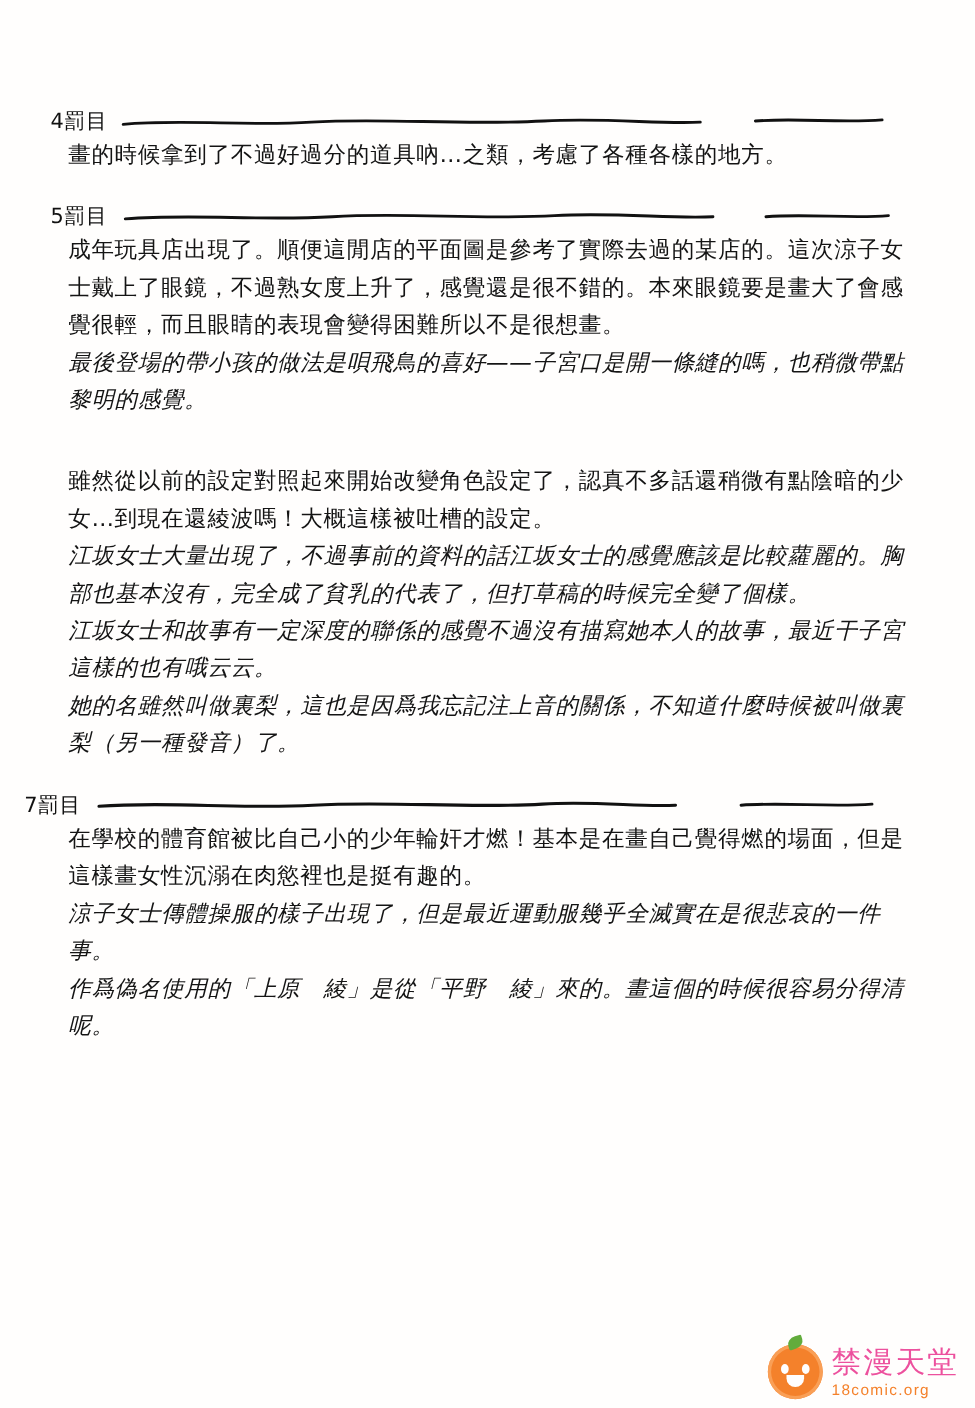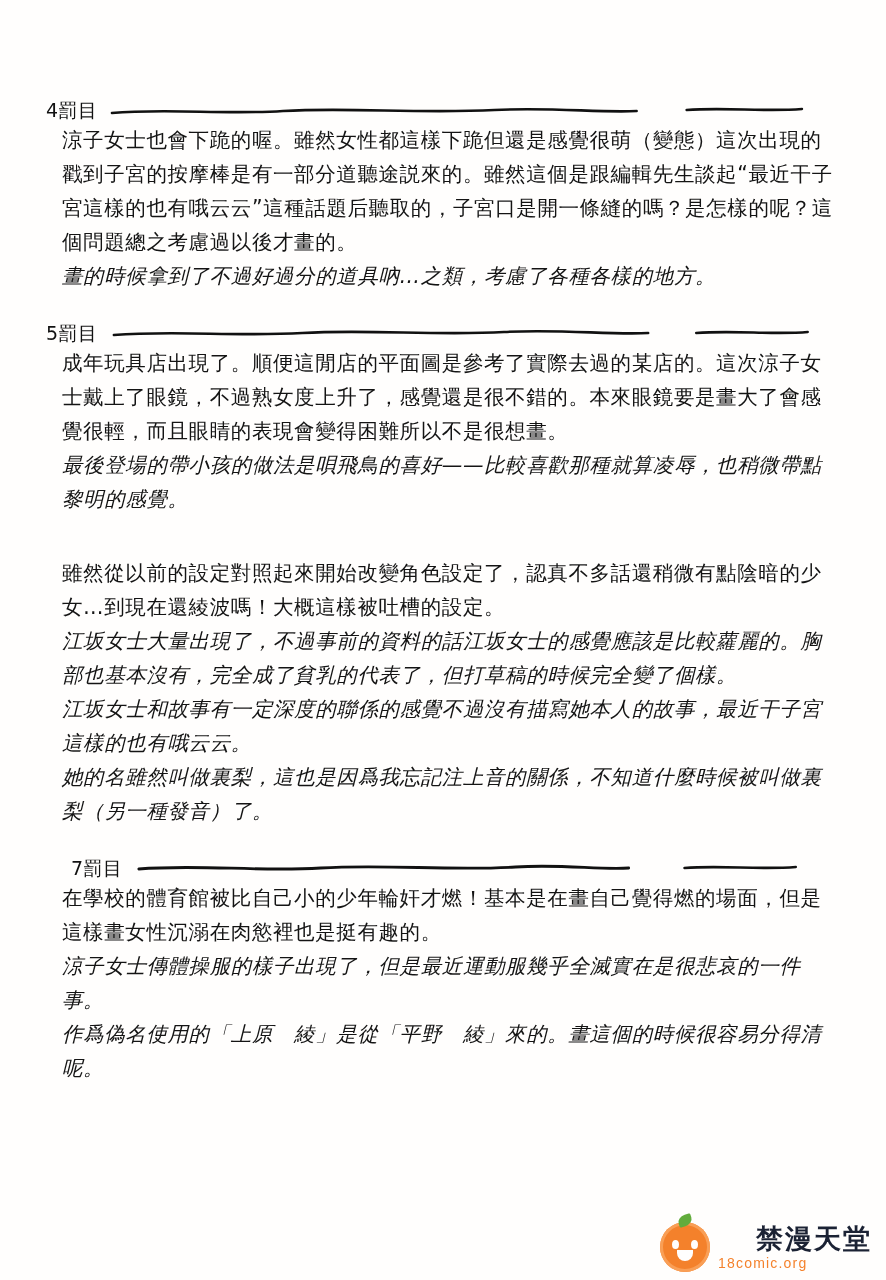--- a/index.html
+++ b/index.html
@@ -108,25 +108,24 @@
     background: #fff;
     border-radius: 0 0 16px 16px;
   }
   .wm-text {
     display: flex;
     flex-direction: column;
     line-height: 1;
   }
   .wm-title {
     font-size: 27px;
-    font-weight: bold;
-    color: #0f172a;
+    font-weight: normal;
+    color: #ec4899;
     letter-spacing: 2px;
     font-family: "DejaVu Sans", sans-serif;
-    margin-left: 38px;
   }
   .wm-sub {
     font-size: 14px;
     color: #f47b20;
     letter-spacing: 1.2px;
     margin-top: 4px;
     font-family: Liberation Sans, sans-serif;
   }
 </style>
 </head>
@@ -140,53 +139,52 @@
     <div class="section">
       <div class="sec-head">
         <div class="sec-title">4罰目</div>
         <div class="rule">
           <svg viewBox="0 0 760 14" preserveAspectRatio="none" aria-hidden="true">
             <path d="M2,9 C60,4 120,11 180,7 C250,3 320,10 400,6 C460,3 510,9 548,7" fill="none" stroke="#111" stroke-width="2.6" stroke-linecap="round"></path>
             <path d="M600,6 C640,3 680,8 720,5" fill="none" stroke="#111" stroke-width="2.6" stroke-linecap="round"></path>
           </svg>
         </div>
       </div>
-      <div class="para">涼子女士也會下跪的喔。雖然女性都這樣下跪但還是感覺很萌（變態）這次出現的戳到子宮的按摩棒是有一部分道聽途説來的。雖然這個是跟編輯先生談起“最近干子宮這樣的也有哦云云”這種話題后聽取的，子宮口是開一條縫的嗎？是怎樣的呢？這個問題總之考慮過以後才畫的。</div>
       <div class="para">畫的時候拿到了不過好過分的道具吶…之類，考慮了各種各樣的地方。</div>
     </div>
 
     <div class="gap-md"></div>
 
     <div class="section">
       <div class="sec-head">
         <div class="sec-title">5罰目</div>
         <div class="rule">
           <svg viewBox="0 0 760 14" preserveAspectRatio="none" aria-hidden="true">
             <path d="M4,8 C70,3 130,10 200,6 C270,2 340,9 410,5 C470,2 520,8 560,6" fill="none" stroke="#111" stroke-width="2.6" stroke-linecap="round"></path>
             <path d="M610,6 C650,3 690,8 726,5" fill="none" stroke="#111" stroke-width="2.6" stroke-linecap="round"></path>
           </svg>
         </div>
       </div>
       <div class="para">成年玩具店出現了。順便這閒店的平面圖是參考了實際去過的某店的。這次涼子女士戴上了眼鏡，不過熟女度上升了，感覺還是很不錯的。本來眼鏡要是畫大了會感覺很輕，而且眼睛的表現會變得困難所以不是很想畫。</div>
-      <div class="para">最後登場的帶小孩的做法是唄飛鳥的喜好——比較喜歡那種就算凌辱，也稍微帶點黎明的感覺。</div>
+      <div class="para">最後登場的帶小孩的做法是唄飛鳥的喜好——子宮口是開一條縫的嗎，也稍微帶點黎明的感覺。</div>
     </div>
 
     <div class="gap-lg"></div>
 
     <div class="section">
       <div class="para">雖然從以前的設定對照起來開始改變角色設定了，認真不多話還稍微有點陰暗的少女…到現在還綾波嗎！大概這樣被吐槽的設定。</div>
       <div class="para">江坂女士大量出現了，不過事前的資料的話江坂女士的感覺應該是比較蘿麗的。胸部也基本沒有，完全成了貧乳的代表了，但打草稿的時候完全變了個樣。</div>
       <div class="para">江坂女士和故事有一定深度的聯係的感覺不過沒有描寫她本人的故事，最近干子宮這樣的也有哦云云。</div>
       <div class="para">她的名雖然叫做裏梨，這也是因爲我忘記注上音的關係，不知道什麼時候被叫做裏梨（另一種發音）了。</div>
     </div>
 
     <div class="gap-md"></div>
 
     <div class="section">
-      <div class="sec-head" style="padding-left:71px">
+      <div class="sec-head" style="padding-left:22px">
         <div class="sec-title">7罰目</div>
         <div class="rule">
           <svg viewBox="0 0 760 14" preserveAspectRatio="none" aria-hidden="true">
             <path d="M4,7 C70,2 130,10 200,6 C270,2 340,9 410,5 C460,2 500,8 532,6" fill="none" stroke="#111" stroke-width="2.8" stroke-linecap="round"></path>
             <path d="M592,6 C632,3 672,8 712,5" fill="none" stroke="#111" stroke-width="2.6" stroke-linecap="round"></path>
           </svg>
         </div>
       </div>
       <div class="para">在學校的體育館被比自己小的少年輪奸才燃！基本是在畫自己覺得燃的場面，但是這樣畫女性沉溺在肉慾裡也是挺有趣的。</div>
       <div class="para">涼子女士傳體操服的樣子出現了，但是最近運動服幾乎全滅實在是很悲哀的一件事。</div>

